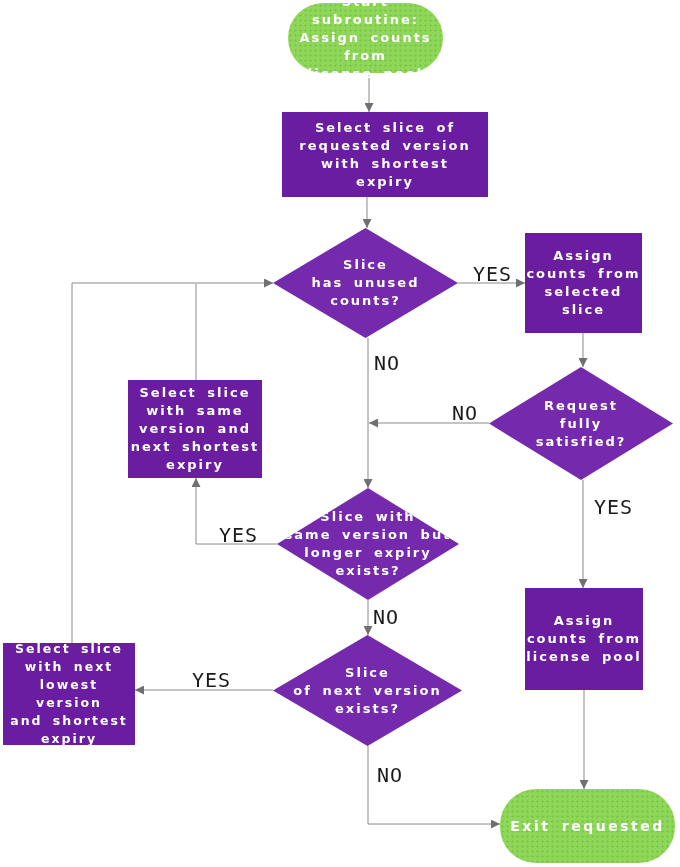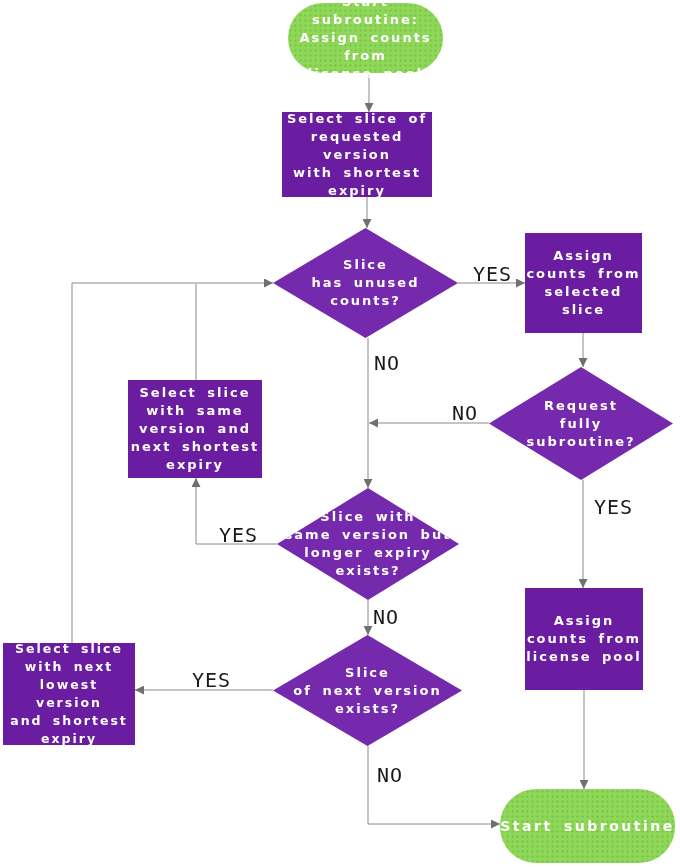--- a/index.html
+++ b/index.html
@@ -34,21 +34,21 @@
     clip-path:polygon(50% 0%,100% 50%,50% 100%,0% 50%);
   }
   .edge-label{
     position:absolute;z-index:2;
     font-family:"DejaVu Sans Mono","Liberation Mono",monospace;
     font-size:20px;font-weight:normal;letter-spacing:1px;color:var(--label-color);
     white-space:nowrap;
   }
   
   #n-start{left:288px;top:3px;width:155px;height:70px;}
-  #n-select-requested{left:282px;top:112px;width:150px;height:85px;justify-content:center;}
+  #n-select-requested{left:282px;top:112px;width:206px;height:85px;justify-content:center;}
   #n-has-unused{left:273px;top:228px;width:185px;height:110px;}
   #n-assign-selected{left:525px;top:233px;width:117px;height:100px;}
   #n-fully-satisfied{left:489px;top:367px;width:184px;height:113px;}
   #n-select-same{left:128px;top:380px;width:134px;height:98px;}
   #n-longer-expiry{left:277px;top:488px;width:182px;height:112px;}
   #n-assign-pool{left:525px;top:588px;width:118px;height:102px;}
   #n-next-version{left:273px;top:635px;width:189px;height:111px;}
   #n-select-next{left:3px;top:643px;width:132px;height:102px;font-size:12.5px;}
   #n-exit{left:500px;top:789px;width:175px;height:74px;font-size:14px;letter-spacing:2.5px;}
   
@@ -112,21 +112,21 @@
   <div id="n-assign-selected" class="node process">
     <span>Assign
 counts from
 selected
 slice</span>
   </div>
 
   <div id="n-fully-satisfied" class="node decision">
     <span>Request
 fully
-subroutine?</span>
+satisfied?</span>
   </div>
 
   <div id="n-select-same" class="node process">
     <span>Select slice
 with same
 version and
 next shortest
 expiry</span>
   </div>
 
@@ -151,21 +151,21 @@
 
   <div id="n-select-next" class="node process">
     <span>Select slice
 with next
 lowest version
 and shortest
 expiry</span>
   </div>
 
   <div id="n-exit" class="node terminator">
-    <span>Start subroutine</span>
+    <span>Exit requested</span>
   </div>
 
   <div id="l-unused-yes" class="edge-label">YES</div>
   <div id="l-unused-no" class="edge-label">NO</div>
   <div id="l-satisfied-no" class="edge-label">NO</div>
   <div id="l-satisfied-yes" class="edge-label">YES</div>
   <div id="l-longer-yes" class="edge-label">YES</div>
   <div id="l-longer-no" class="edge-label">NO</div>
   <div id="l-next-yes" class="edge-label">YES</div>
   <div id="l-next-no" class="edge-label">NO</div>

